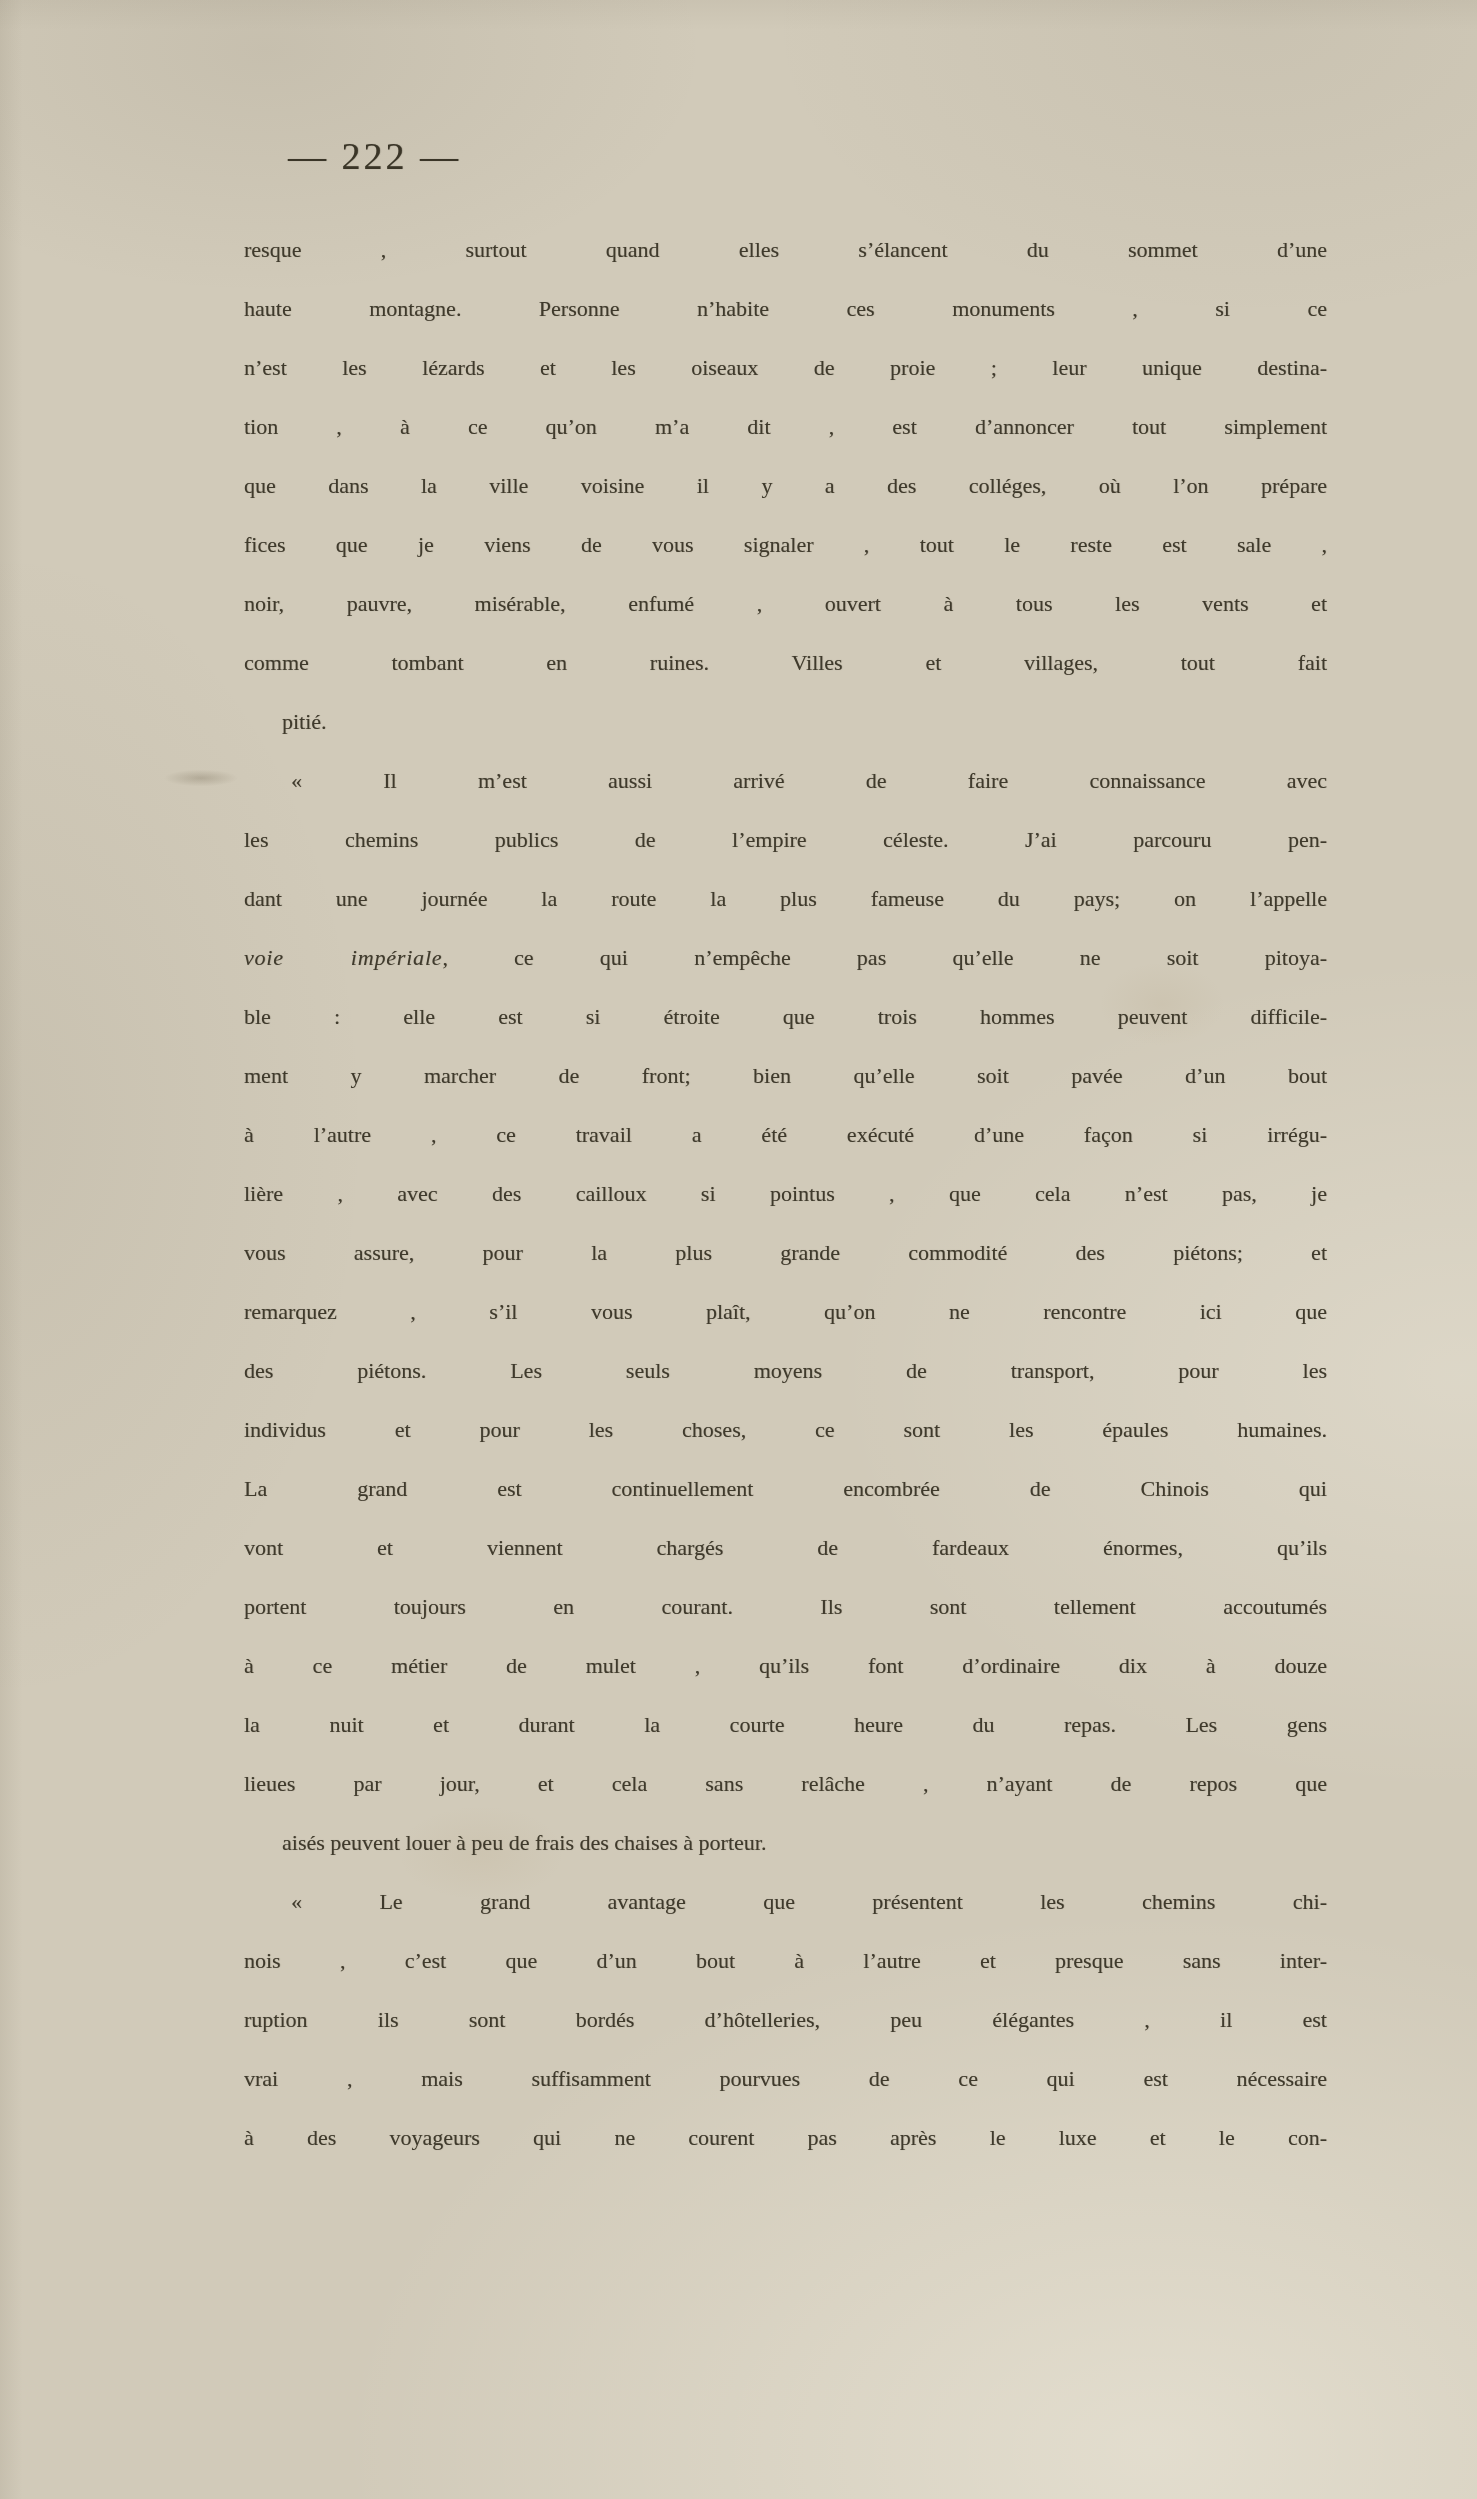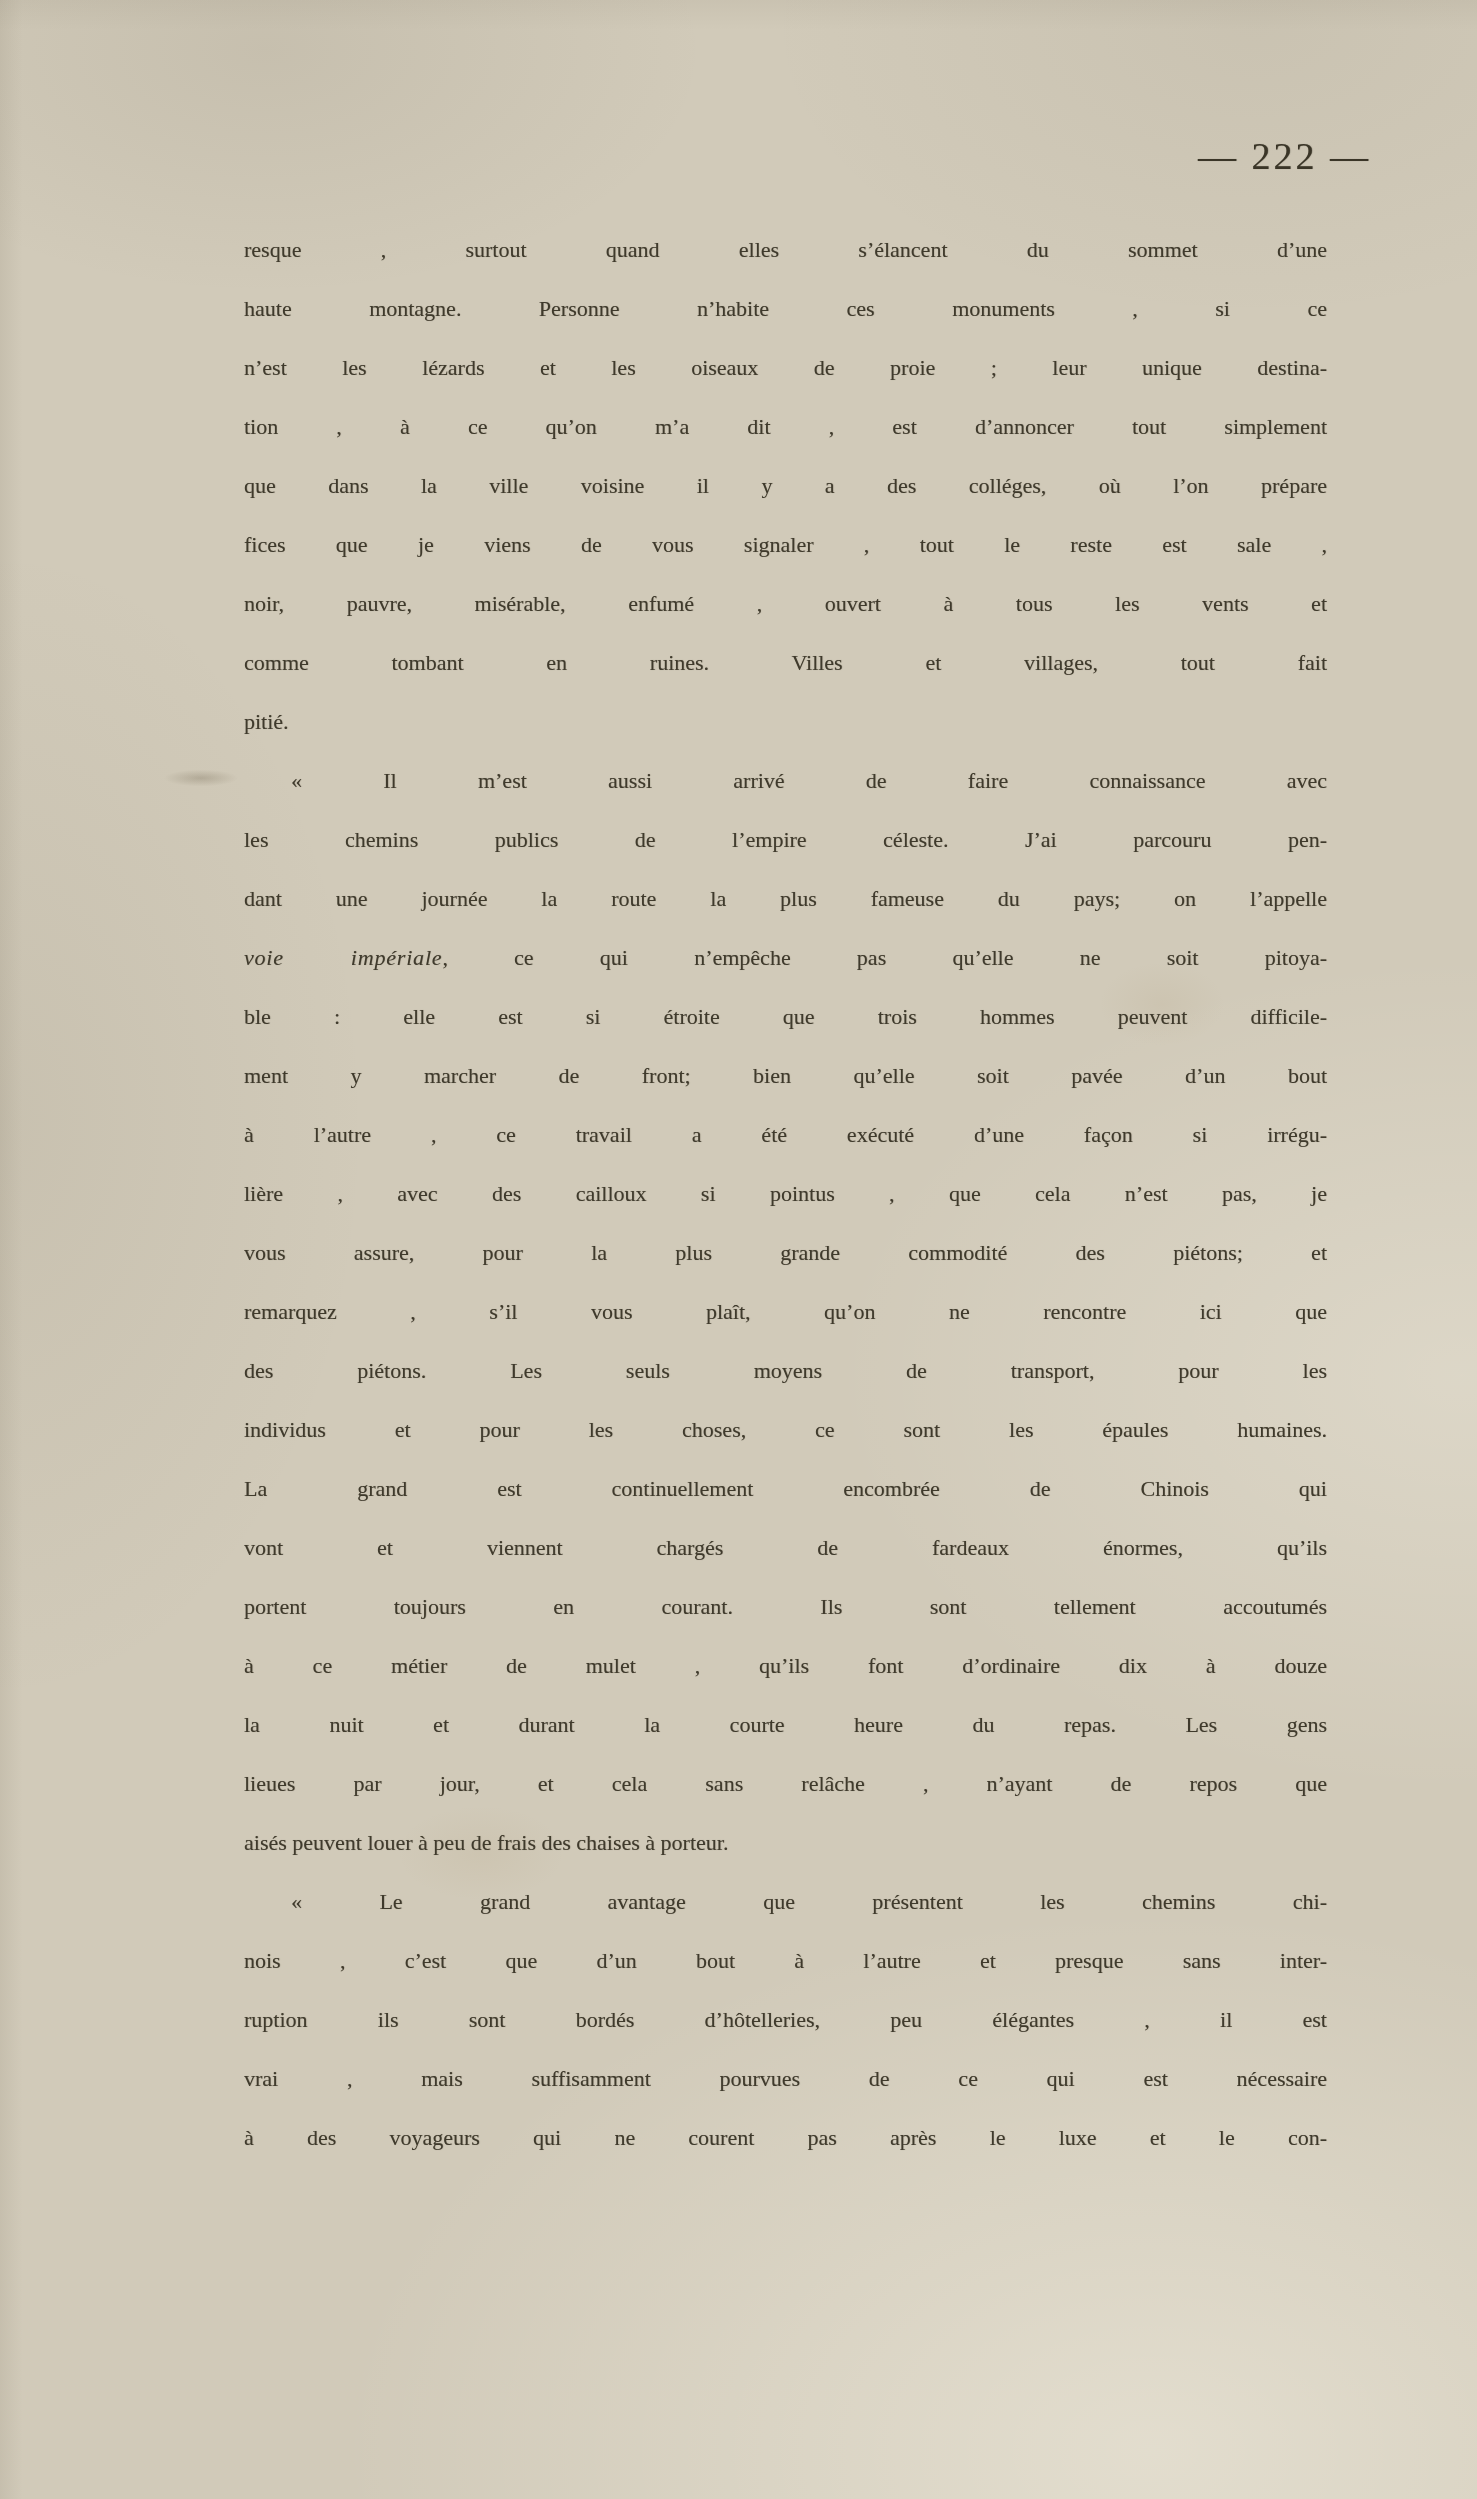--- a/index.html
+++ b/index.html
@@ -15,35 +15,35 @@
       radial-gradient(1128px 752px at 78% 98%, rgba(255,252,240,0.38), transparent 72%),
       radial-gradient(902px 601px at 99% 55%, rgba(255,252,242,0.25), transparent 70%),
       linear-gradient(90deg, rgba(100,90,70,0.10), rgba(100,90,70,0) 22.6px),
       linear-gradient(180deg, rgba(100,90,70,0.07), rgba(100,90,70,0) 30px),
       #d1cab9;
     font-family:"Liberation Serif","DejaVu Serif",serif;
     color:#3f3a2c;
   }
   .header{
     position:absolute;left:244px;top:134px;width:1083px;
-    text-align:right;transform:translateX(44px);
+    text-align:left;transform:translateX(44px);
     font-size:38px;letter-spacing:3px;color:#3a3527;
     text-shadow:0.4px 0.4px 0.8px rgba(58,53,39,0.45);
   }
   .text-block{
     position:absolute;left:244px;top:220px;width:1083px;
     font-size:22px;line-height:59px;
   }
   .line{
     height:59px;
     text-align:justify;
     text-align-last:justify;
     text-shadow:0.4px 0.4px 0.7px rgba(60,52,38,0.38);
   }
-  .line.end{text-align-last:left;}
+  .line.end{text-align-last:left;margin-left:38px;}
   .line.indent{text-indent:47px;}
   .line em{font-style:italic;letter-spacing:0.8px;}
 </style>
 </head>
 <body>
 
 <div class="header">
   <span>— 222 —</span>
 </div>
 

